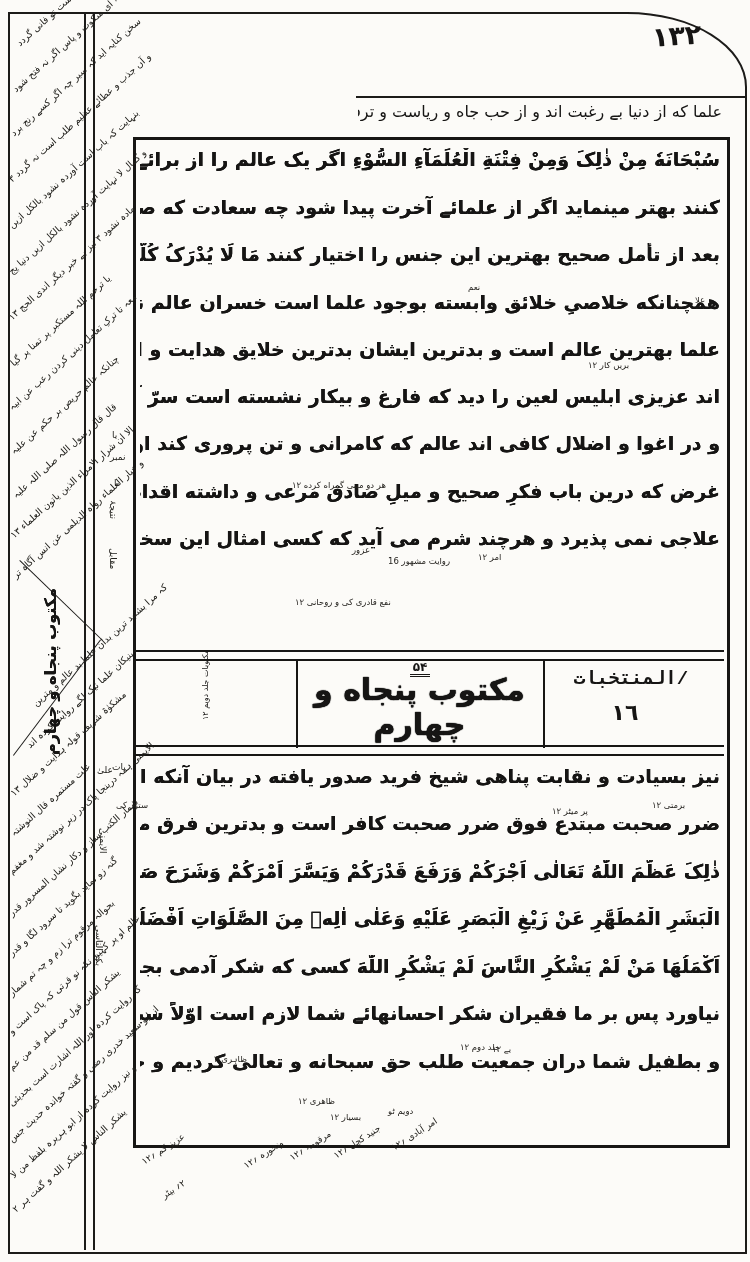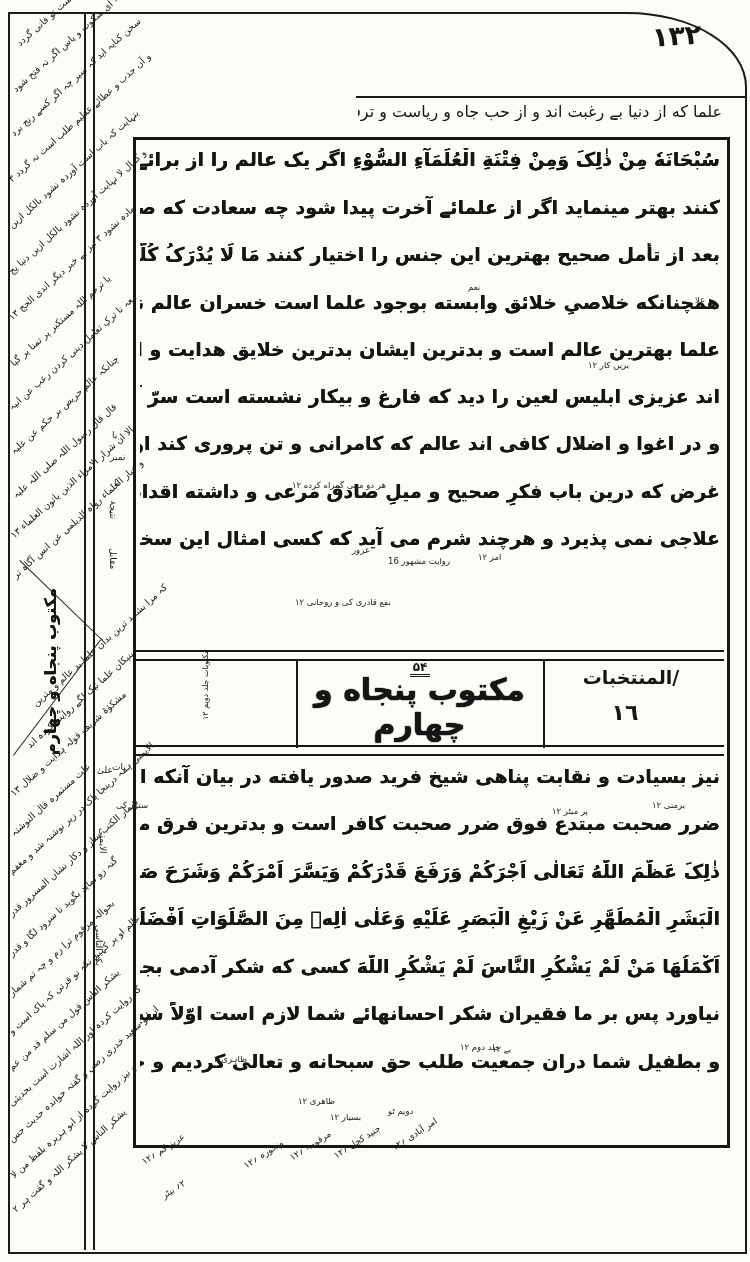--- a/index.html
+++ b/index.html
@@ -27,21 +27,21 @@
   
   .hrule{position:absolute;left:133px;width:591px;height:7px;border-top:2px solid #171614;
         border-bottom:2px solid #171614;}
   .vsep{position:absolute;top:660px;height:88px;width:2px;background:#171614;}
   .heading-title{position:absolute;left:298px;top:672px;width:243px;text-align:center;
         font-size:30px;font-weight:700;text-shadow:0 0 1px #000,0 0 1px #000;direction:rtl;}
   .heading-num{position:absolute;left:380px;top:660px;width:80px;text-align:center;
         font-size:12px;font-weight:700;}
   .heading-num span{border-bottom:3px double #171614;padding:0 3px;}
   .series{position:absolute;left:556px;top:666px;width:150px;font-size:19px;font-weight:700;
-        text-align:center;direction:rtl;}
+        text-align:center;direction:rtl;font-family:Liberation Mono, monospace;}
   .series-num{position:absolute;left:585px;top:700px;width:80px;font-size:22px;font-weight:700;
         text-align:center;}
   .heading-side-note{position:absolute;left:150px;top:700px;width:110px;font-size:8px;
         transform:rotate(-90deg);transform-origin:center;white-space:nowrap;direction:rtl;}
   
   .i-note{position:absolute;font-size:8.5px;white-space:nowrap;direction:rtl;color:#25231f;}
   .m-note{position:absolute;font-size:9.5px;white-space:nowrap;direction:rtl;
         transform:rotate(-42deg);transform-origin:left top;color:#21201c;}
   .g-note{position:absolute;font-size:9px;white-space:nowrap;direction:rtl;
         transform-origin:left top;color:#21201c;}

